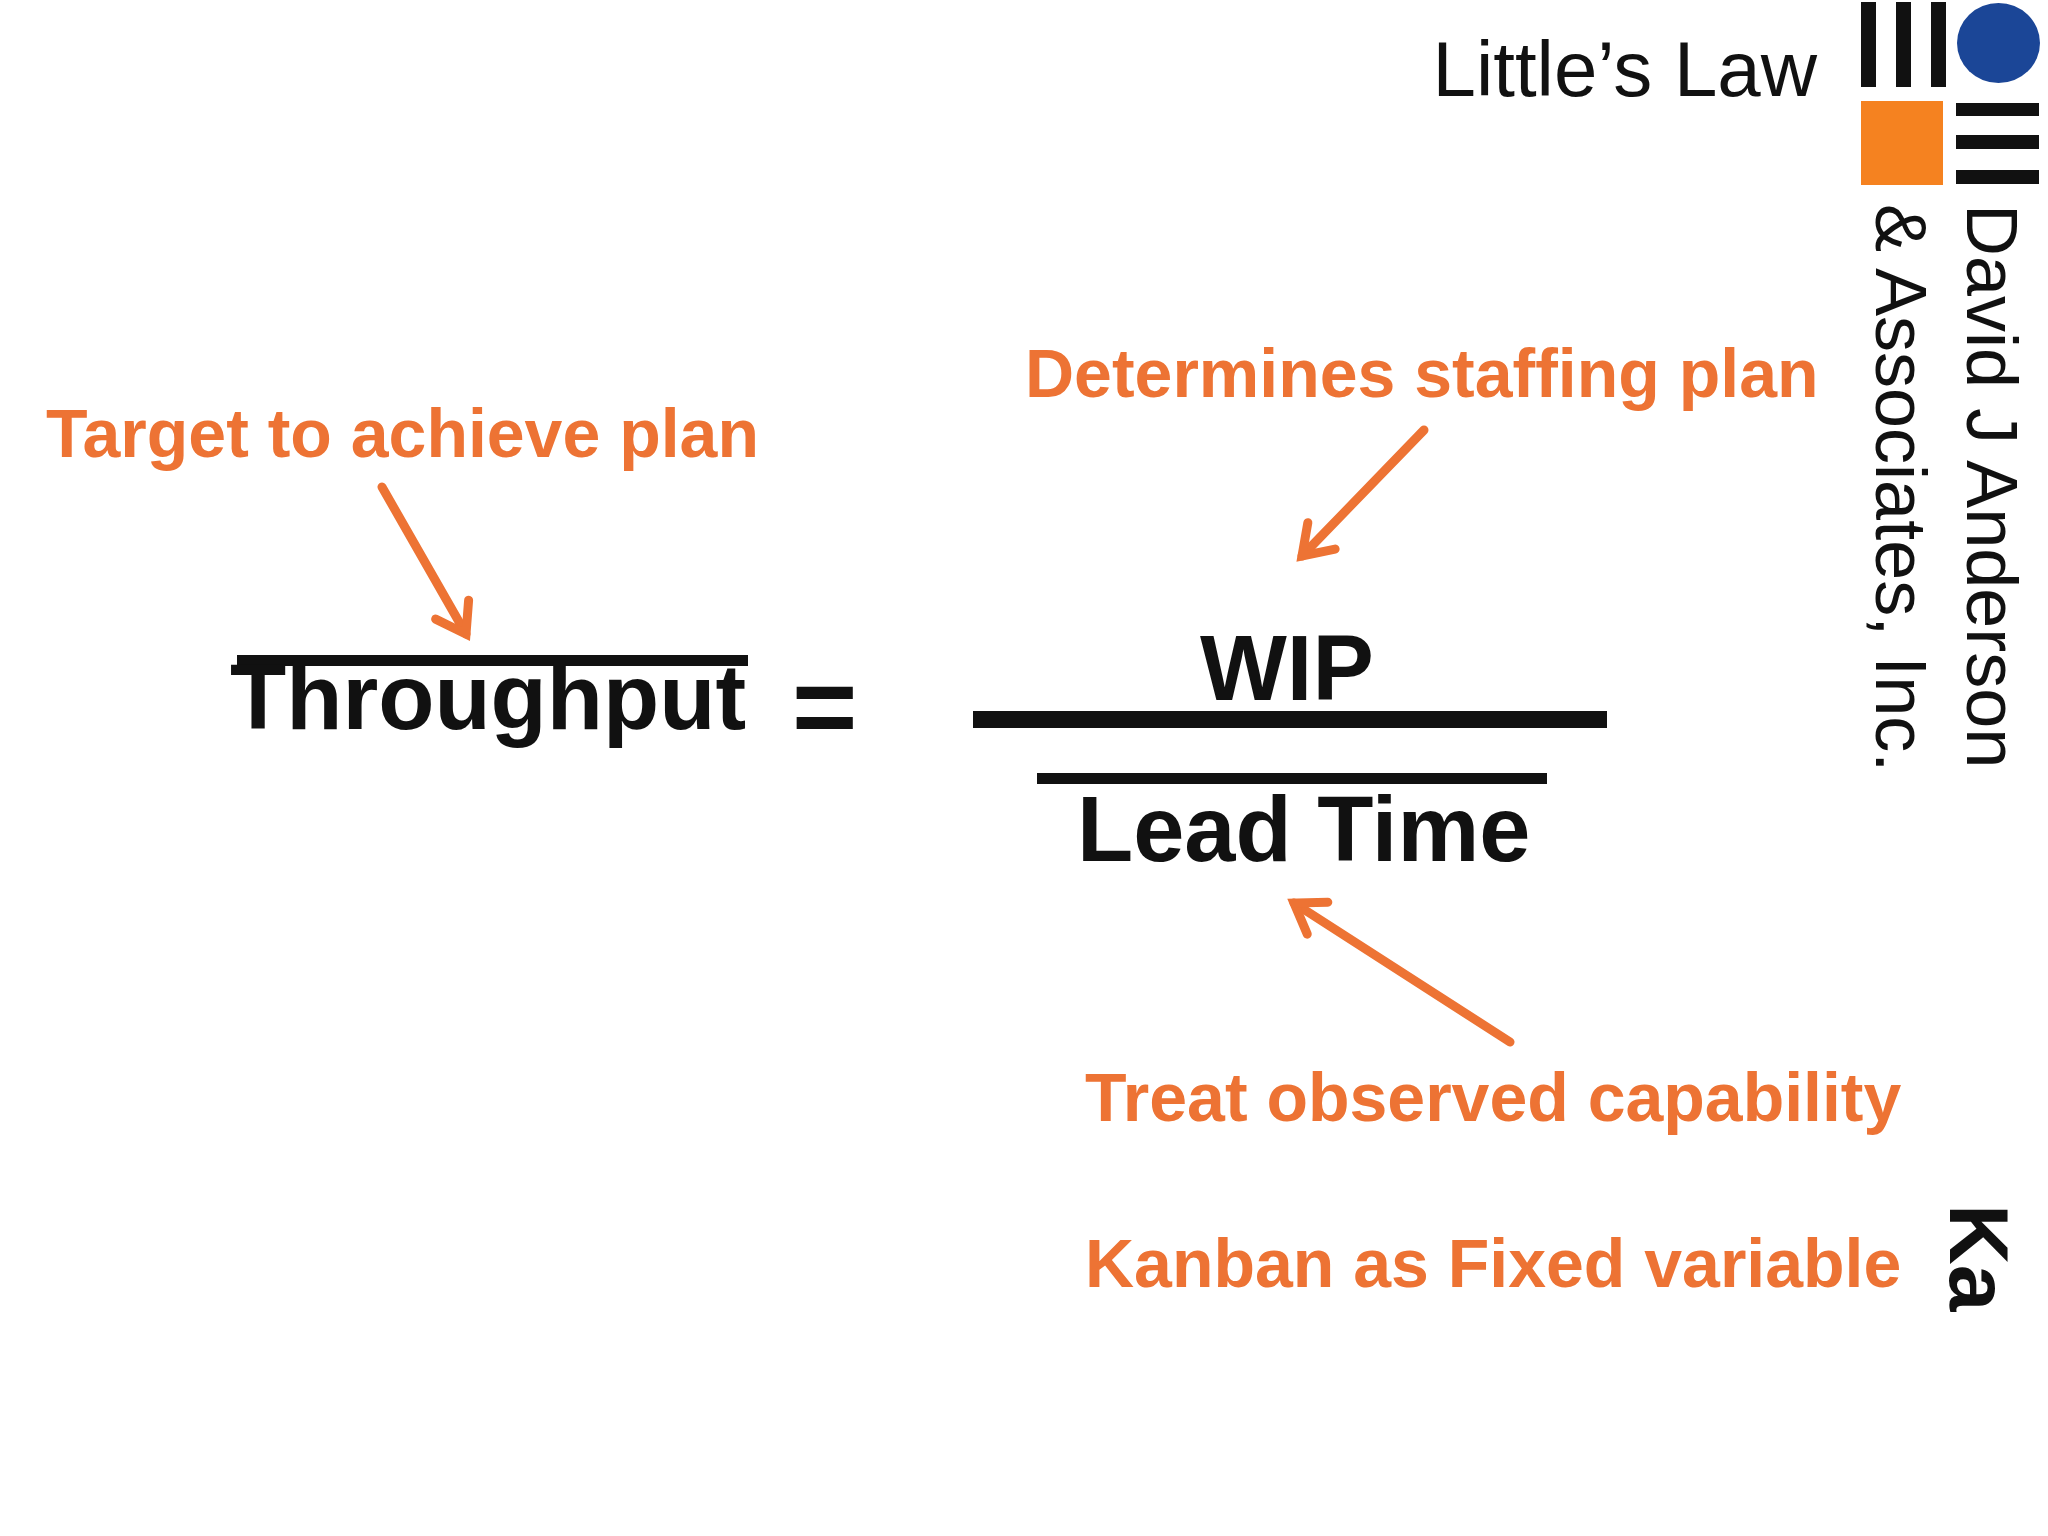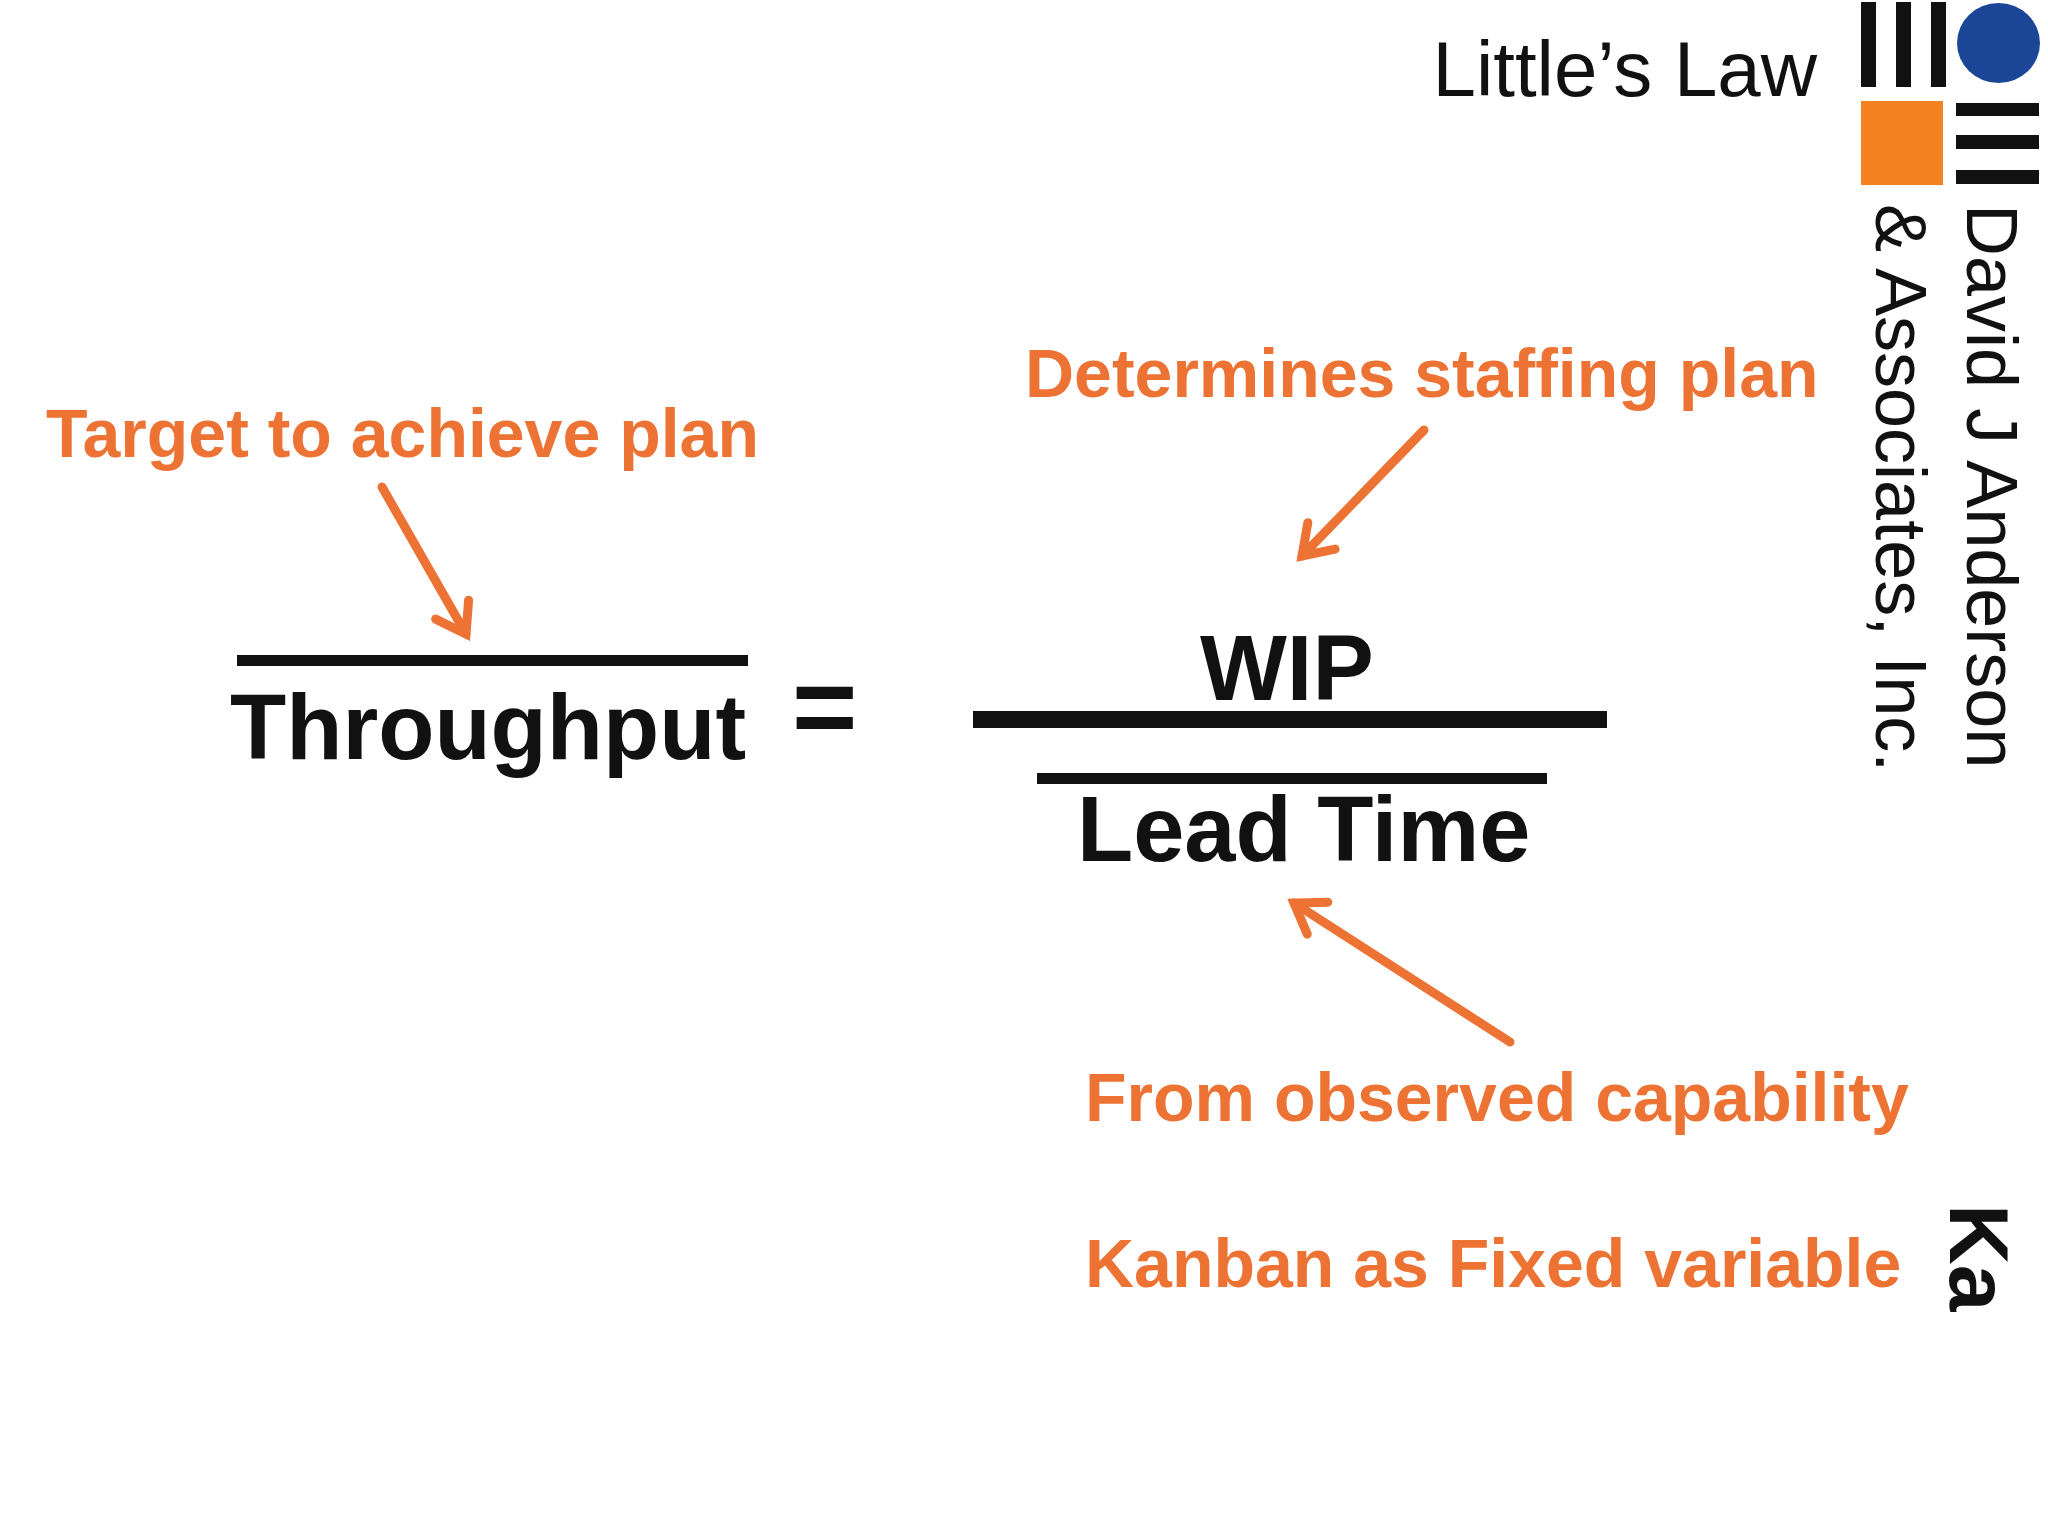--- a/index.html
+++ b/index.html
@@ -91,25 +91,25 @@
     <div>&amp; Associates, Inc.</div>
   </div>
 
   <div class="vert kanban-vert">
     <div>Kanban</div>
     <div>2012</div>
   </div>
 
   <div class="abs annot" style="left:46px; top:399px;">Target to achieve plan</div>
   <div class="abs annot" style="left:1025px; top:339px;">Determines staffing plan</div>
-  <div class="abs annot" style="left:1085px; top:1063px;">From observed capability</div>
+  <div class="abs annot" style="left:1085px; top:1063px;">Treat observed capability</div>
   <div class="abs annot" style="left:1085px; top:1229px;">Kanban as Fixed variable</div>
 
   <div class="rule overline-throughput"></div>
-  <div class="abs formula-word" style="left:230px; top:681px;">Throughput</div>
+  <div class="abs formula-word" style="left:230px; top:651px;">Throughput</div>
   <div class="abs equals" style="left:792px; top:651px;">=</div>
   <div class="abs formula-word" style="left:1200px; top:586px;margin-top:36px;">WIP</div>
   <div class="rule fraction-bar"></div>
   <div class="rule overline-leadtime"></div>
   <div class="abs formula-word" style="left:1031px; top:783px;margin-left:46px;">Lead Time</div>
 
   <svg class="arrows" viewBox="0 0 2048 1536">
     <defs>
       <marker id="head" orient="auto" markerUnits="userSpaceOnUse" markerWidth="80" markerHeight="80" refX="0" refY="0" overflow="visible">
         <path d="M -28 -19 L 0 0 L -28 19" class="arrow-line"></path>

